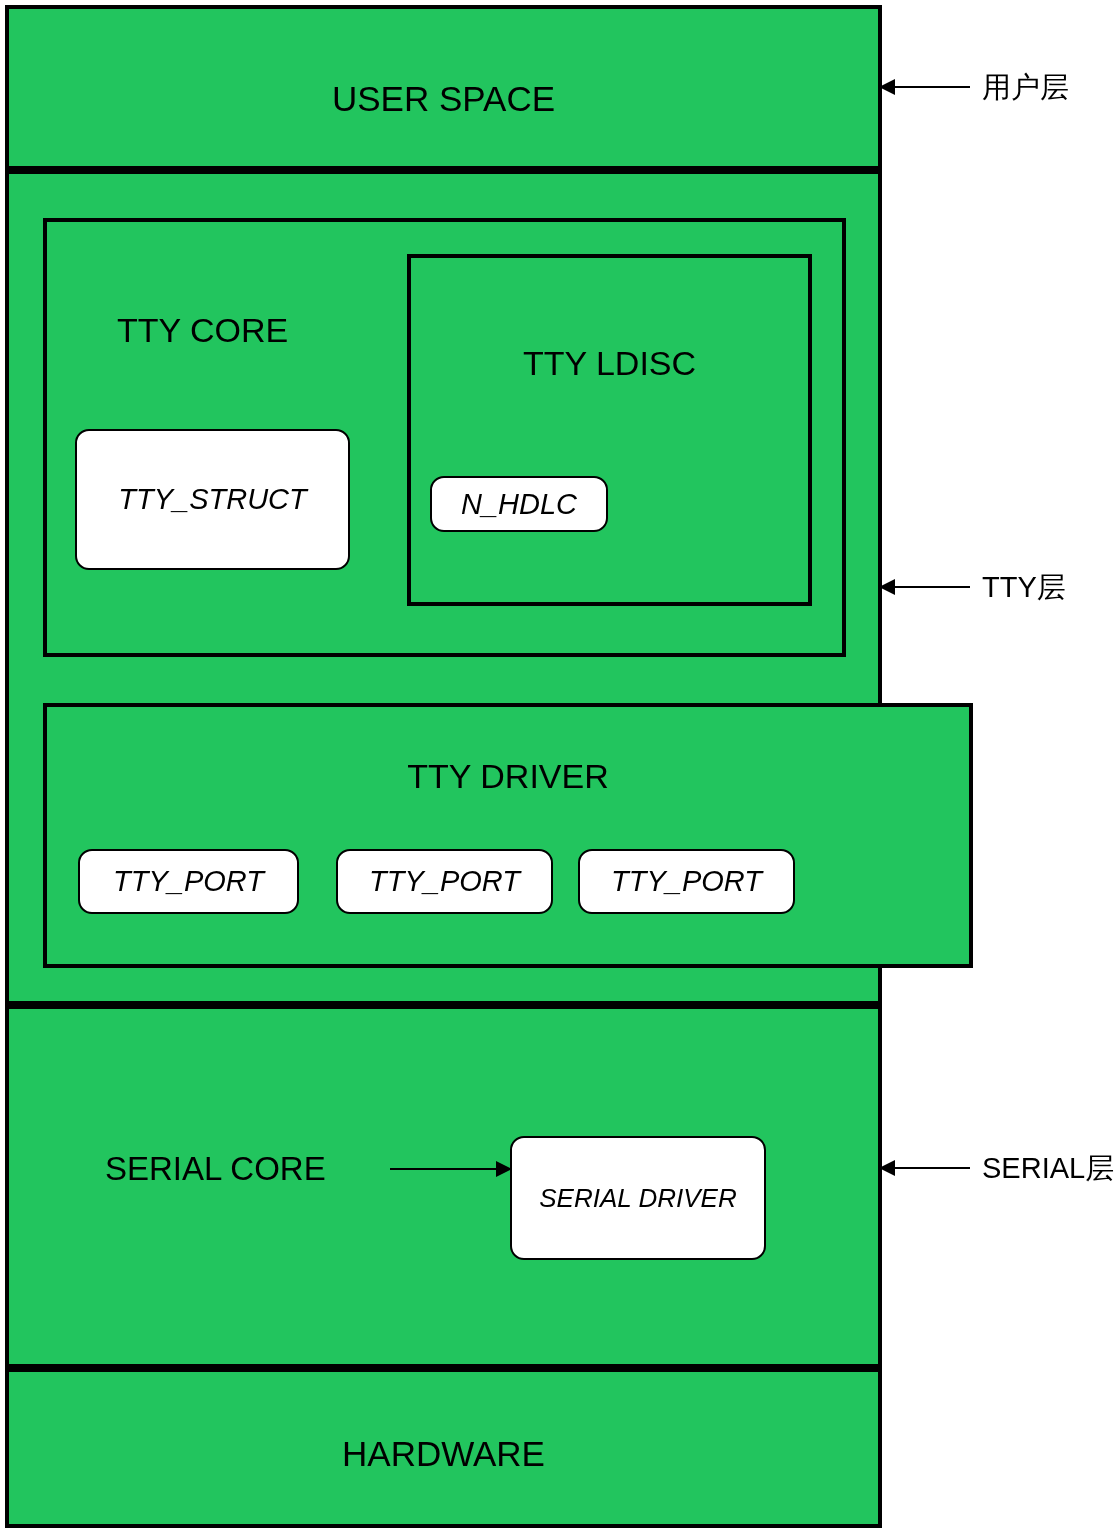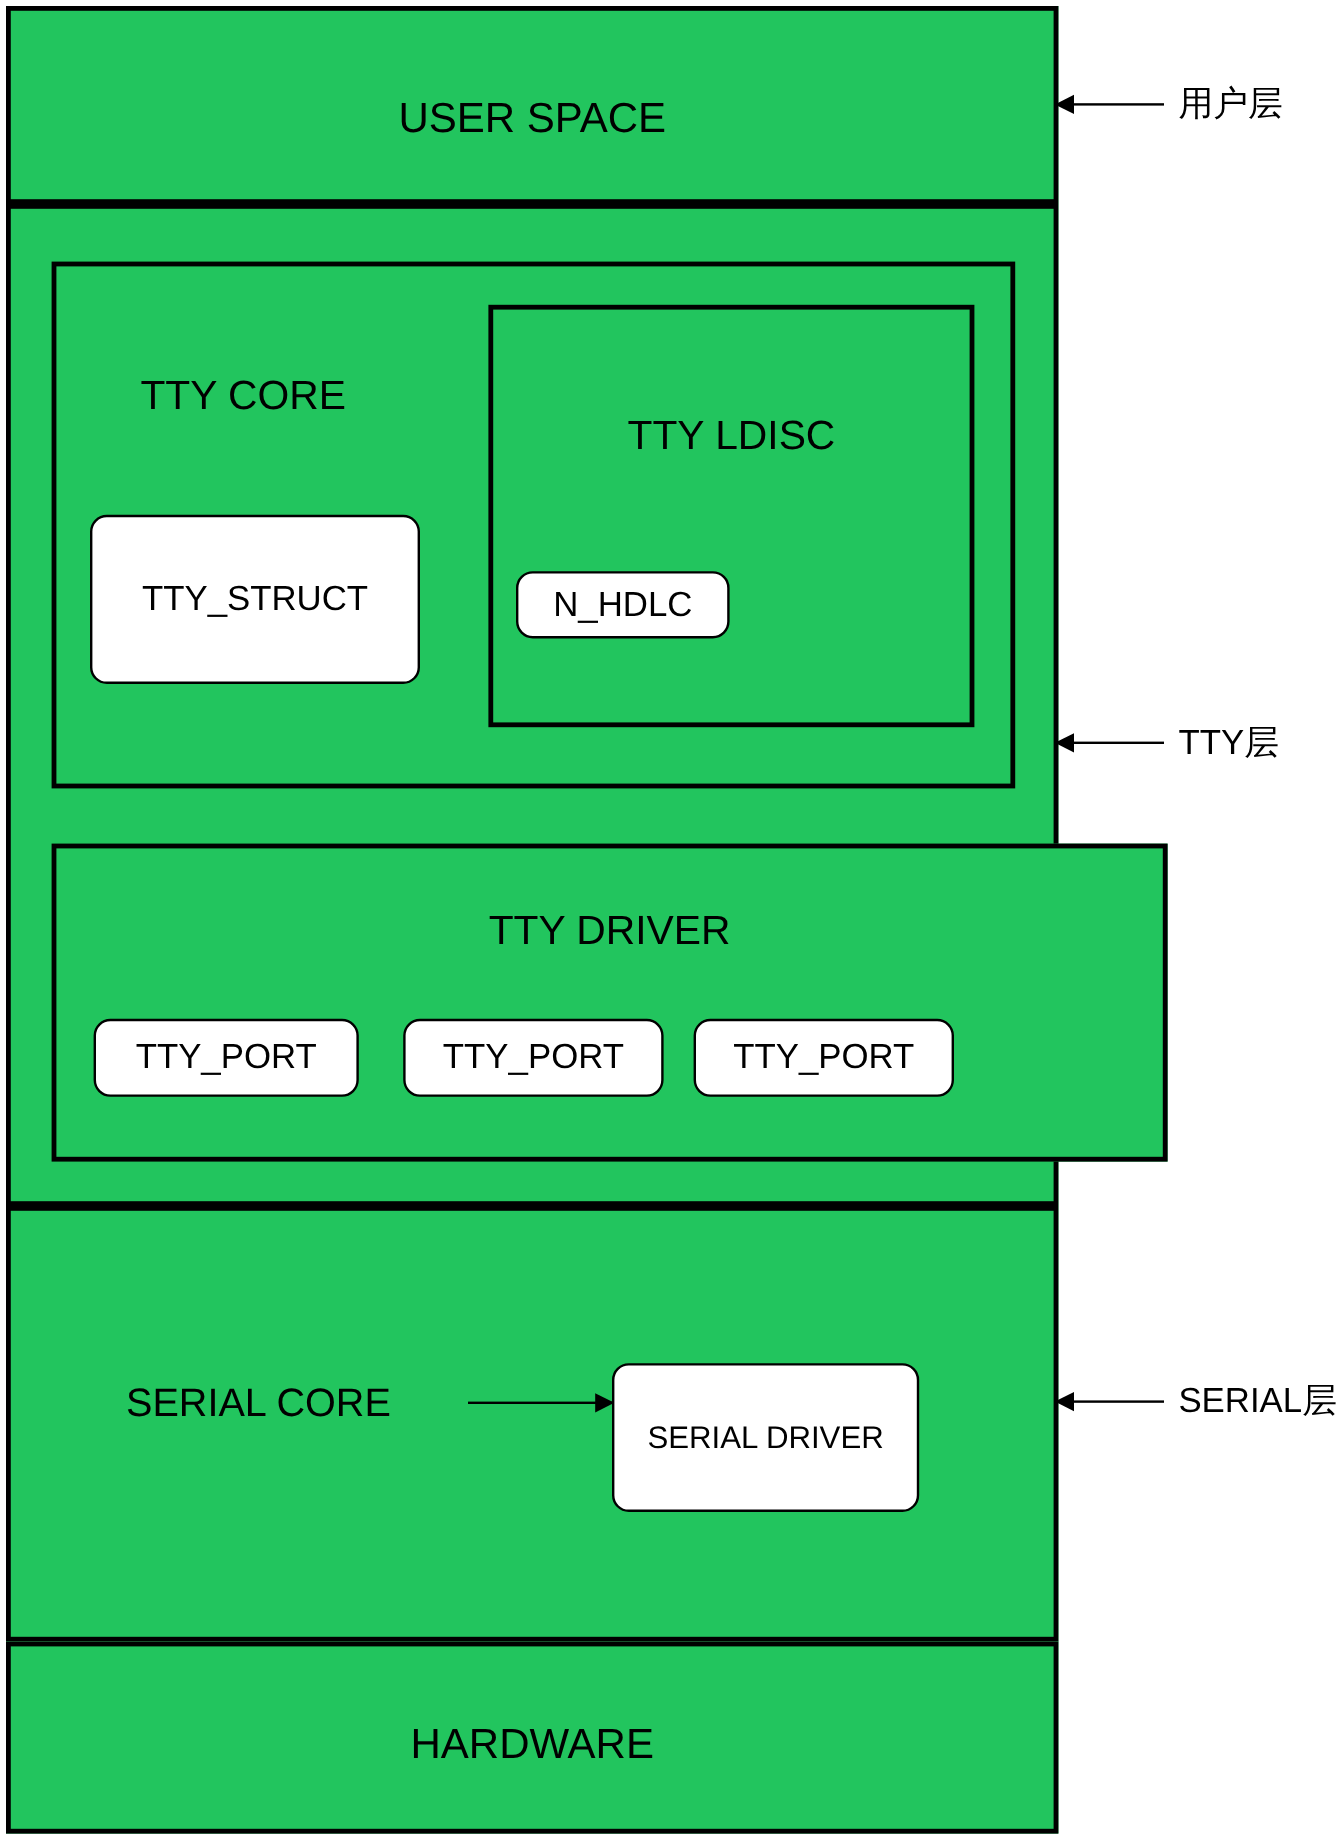--- a/index.html
+++ b/index.html
@@ -36,20 +36,21 @@
     left: 0;
     right: 0;
     text-align: center;
     white-space: nowrap;
   }
   .ctr {
     display: flex;
     align-items: center;
     justify-content: center;
     text-align: center;
+    font-style: italic;
   }
 
   
   .t-layer   { font-size: 35px; }   
   .t-section { font-size: 34px; }   
   .t-node    { font-size: 29px; }   
   .t-small   { font-size: 26px; }   
   .t-serial  { font-size: 33px; }   
   .t-anno    { font-size: 29px; }   
 
@@ -142,21 +143,21 @@
   <div class="rbox ctr t-node" style="left:78px; top:849px; width:221px; height:65px;">
     <span>TTY_PORT</span>
   </div>
   <div class="rbox ctr t-node" style="left:336px; top:849px; width:217px; height:65px;">
     <span>TTY_PORT</span>
   </div>
   <div class="rbox ctr t-node" style="left:578px; top:849px; width:217px; height:65px;">
     <span>TTY_PORT</span>
   </div>
 
-  <div class="anno" style="left:880px; top:572px;margin-top:32px;">
+  <div class="anno" style="left:880px; top:572px;">
     <div class="anno-arrow"></div>
     <div class="anno-text t-anno">TTY层</div>
   </div>
 
   <div class="box" style="left:5px; top:1005px; width:877px; height:363px;"></div>
 
   <div class="t-serial" style="position:absolute; left:105px; top:1150px; white-space:nowrap;">
     <span>SERIAL CORE</span>
   </div>
 

